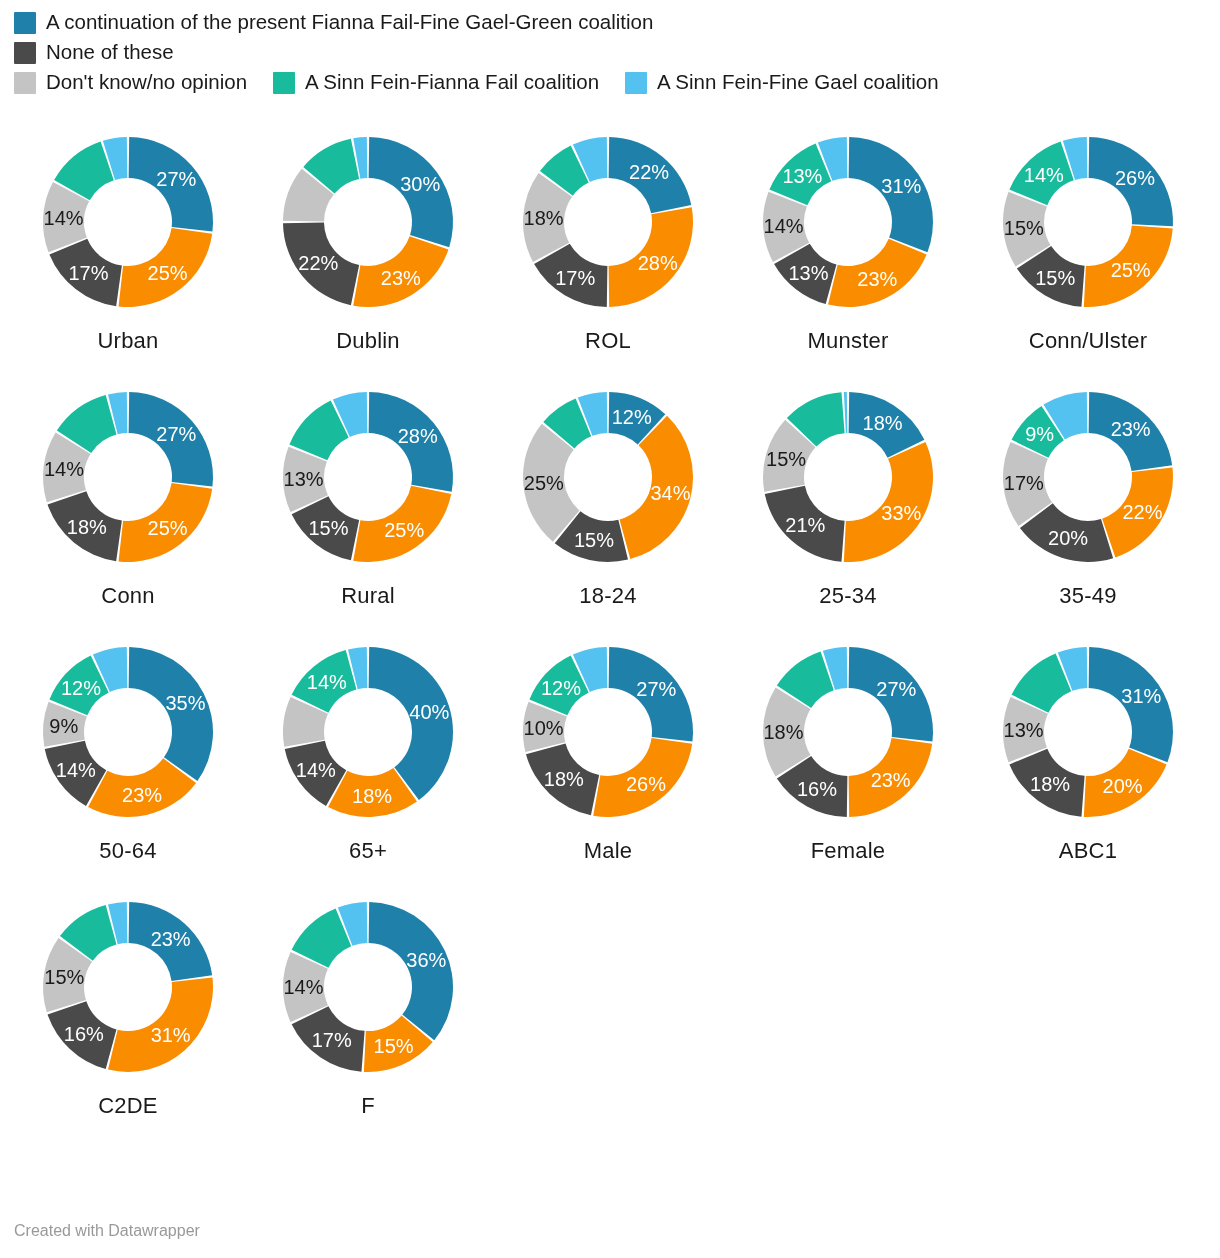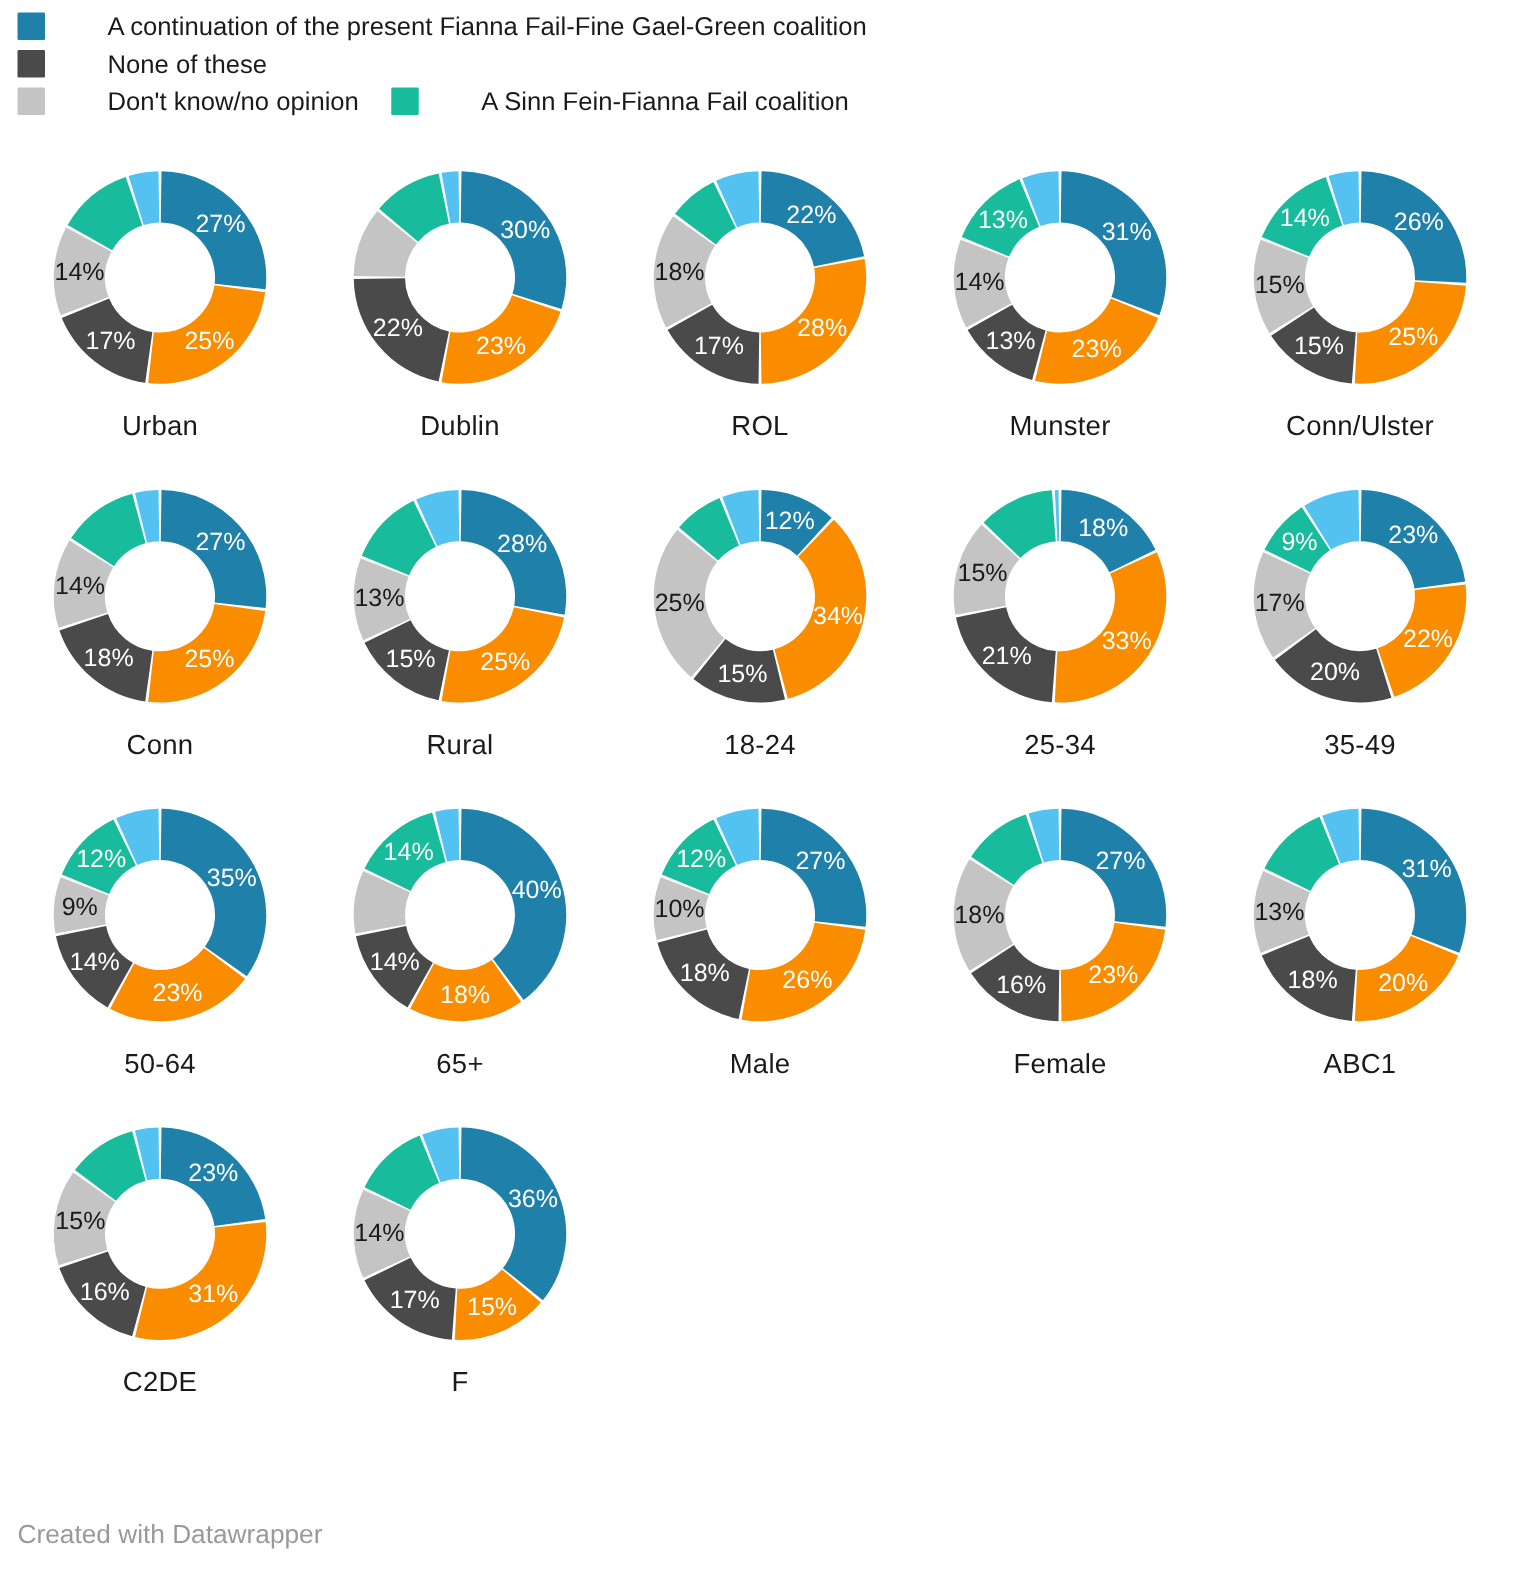--- a/index.html
+++ b/index.html
@@ -4,21 +4,21 @@
 <style>
   html,body{margin:0;padding:0;}
   body{
     width:1220px;height:1258px;background:#ffffff;
     font-family:"Liberation Sans", sans-serif;
     color:#1a1a1a;overflow:hidden;position:relative;
   }
   
   #legend{padding:10px 14px 0 14px;}
   .legend-row{display:flex;align-items:center;flex-wrap:nowrap;margin-bottom:6px;}
-  .legend-item{display:flex;align-items:flex-start;margin-right:26px;white-space:nowrap;gap:40px;}
+  .legend-item{display:flex;align-items:flex-end;margin-right:26px;white-space:nowrap;}
   .swatch{width:22px;height:22px;flex:0 0 22px;margin-right:10px;border-radius:1px;}
   .legend-label{font-size:20.5px;line-height:24px;color:#1a1a1a;}
 
   
   #charts{
     padding:22px 8px 0 8px;
     display:flex;flex-wrap:wrap;
   }
   .donut-cell{
     width:240px;height:255px;
@@ -33,21 +33,21 @@
   }
   .slice-val{
     font-size:20px;font-family:"Liberation Sans", sans-serif;
     font-weight:400;
     paint-order:stroke;
   }
 
   
   #footer{
     position:absolute;left:14px;bottom:18px;
-    font-size:21px;color:#999999;
+    font-size:16px;color:#999999;
   }
 </style>
 </head>
 <body>
 
 <div id="legend">
     <div class="legend-row">
       <div class="legend-item">
         <span class="swatch" style="background: rgb(31, 129, 169);"></span>
         <span class="legend-label">A continuation of the present Fianna Fail-Fine Gael-Green coalition</span>
@@ -60,20 +60,24 @@
       </div>
     </div>
     <div class="legend-row">
       <div class="legend-item">
         <span class="swatch" style="background: rgb(196, 196, 196);"></span>
         <span class="legend-label">Don't know/no opinion</span>
       </div>
       <div class="legend-item">
         <span class="swatch" style="background: rgb(24, 188, 156);"></span>
         <span class="legend-label">A Sinn Fein-Fianna Fail coalition</span>
+      </div>
+      <div class="legend-item">
+        <span class="swatch" style="background: rgb(83, 194, 240);"></span>
+        <span class="legend-label">A Sinn Fein-Fine Gael coalition</span>
       </div>
     </div>
   </div>
 
 <div id="charts">
     <div class="donut-cell">
       <div class="donut-wrap">
         <svg viewBox="0 0 200 200">
           <path d="M 101.18678532882736 15.008285459209134 A 85 85 0 0 1 184.4702731286507 109.47485923753767 L 143.72578844306625 104.90463301707832 A 44 44 0 0 0 100.6143359349224 56.004288943590616 Z" fill="#1F81A9"></path>
           <text x="148.38216399116465" y="57.345384686624456" text-anchor="middle" dominant-baseline="central" class="slice-val" fill="#ffffff">27%</text>

